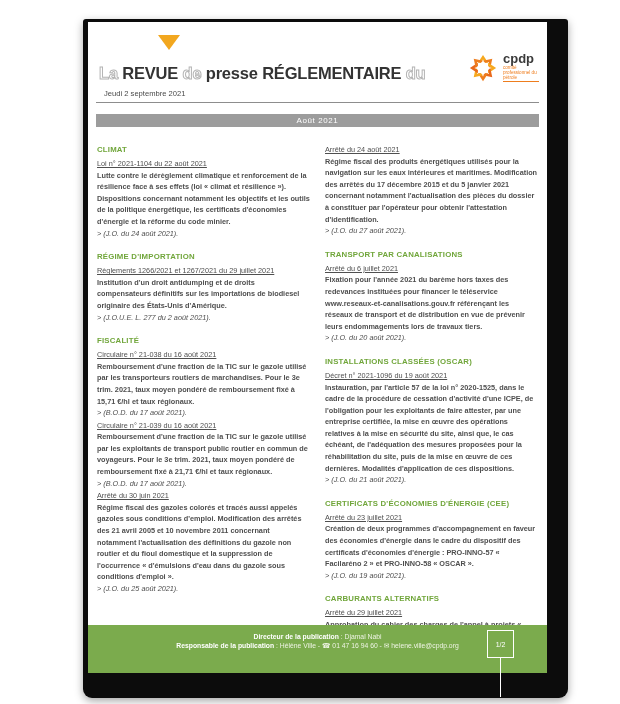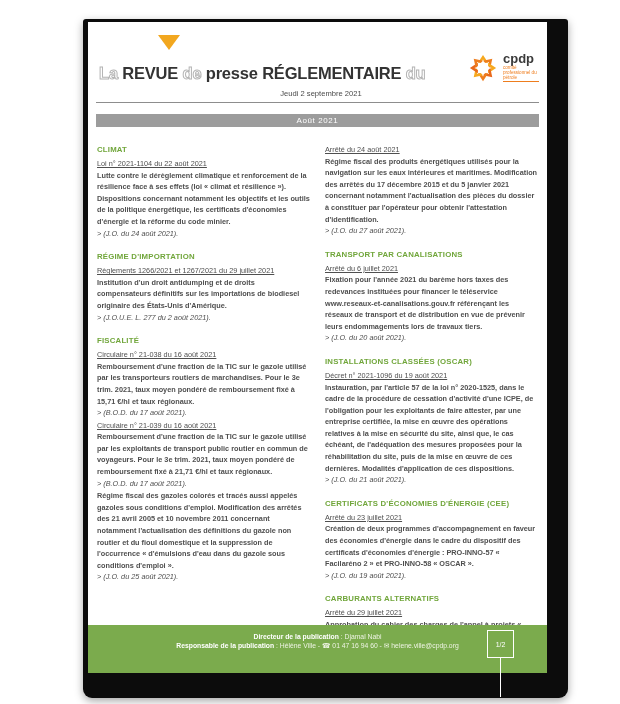--- a/index.html
+++ b/index.html
@@ -19,21 +19,21 @@
          border-left:11px solid transparent; border-right:11px solid transparent;
          border-top:15px solid #f2a71f; }
   .title-row { display:flex; align-items:flex-end; padding:31px 8px 0 11px; }
   .title { font-size:16.5px; font-weight:bold; letter-spacing:-0.2px; color:#333;
            white-space:nowrap; }
   .t-outline { color:#fff; -webkit-text-stroke:1px #b5b5b5; font-weight:bold; }
   .logo { margin-left:auto; display:flex; align-items:flex-start; gap:5px; }
   .logo-text .logo-name { font-size:13px; font-weight:bold; color:#3a3a3a; line-height:12px; }
   .logo-text .logo-tag { font-size:4.6px; color:#ee7d1e; width:36px; line-height:5px;
                          border-bottom:1px solid #ee7d1e; padding-bottom:1px; }
-  .date-line { text-align:center; font-size:7.6px; color:#4a4a4a; padding:6px 9px 0 16px; }
+  .date-line { text-align:left; font-size:7.6px; color:#4a4a4a; padding:6px 9px 0 16px; }
   .rule { border-top:1px solid #8d8d8d; margin:4px 8px 0 8px; }
   .band { margin:11px 8px 0 8px; height:13px; background:#9c9c9c; color:#fff;
           font-size:8px; text-align:center; line-height:13px; letter-spacing:0.6px; }
 
   
   .cols { display:flex; gap:15px; padding:0 9px; margin-top:17px; }
   .col { width:214px; }
   .section { margin-bottom:13px; }
   .section-title { color:#71a63b; font-weight:bold; font-size:7.8px; letter-spacing:0.2px;
                    margin:1px 0 4px 0; }
@@ -111,20 +111,21 @@
             <div class="src">&gt; (J.O.U.E. L. 277 du 2 août 2021).</div>
           </div>
           <div class="section">
             <div class="section-title">FISCALITÉ</div>
             <div class="ref">Circulaire n° 21-038 du 16 août 2021</div>
             <div class="entry">Remboursement d'une fraction de la TIC sur le gazole utilisé par les transporteurs routiers de marchandises. Pour le 3e trim. 2021, taux moyen pondéré de remboursement fixé à 15,71 €/hl et taux régionaux.</div>
             <div class="src">&gt; (B.O.D. du 17 août 2021).</div>
             <div class="ref">Circulaire n° 21-039 du 16 août 2021</div>
             <div class="entry">Remboursement d'une fraction de la TIC sur le gazole utilisé par les exploitants de transport public routier en commun de voyageurs. Pour le 3e trim. 2021, taux moyen pondéré de remboursement fixé à 21,71 €/hl et taux régionaux.</div>
             <div class="src">&gt; (B.O.D. du 17 août 2021).</div>
+            <div class="ref">Arrêté du 30 juin 2021</div>
             <div class="entry">Régime fiscal des gazoles colorés et tracés aussi appelés gazoles sous conditions d'emploi. Modification des arrêtés des 21 avril 2005 et 10 novembre 2011 concernant notamment l'actualisation des définitions du gazole non routier et du fioul domestique et la suppression de l'occurrence « d'émulsions d'eau dans du gazole sous conditions d'emploi ».</div>
             <div class="src">&gt; (J.O. du 25 août 2021).</div>
           </div>
         </div>
       <div class="col">
           <div class="section">
             <div class="ref">Arrêté du 24 août 2021</div>
             <div class="entry">Régime fiscal des produits énergétiques utilisés pour la navigation sur les eaux intérieures et maritimes. Modification des arrêtés du 17 décembre 2015 et du 5 janvier 2021 concernant notamment l'actualisation des pièces du dossier à constituer par l'opérateur pour obtenir l'attestation d'identification.</div>
             <div class="src">&gt; (J.O. du 27 août 2021).</div>
           </div>

